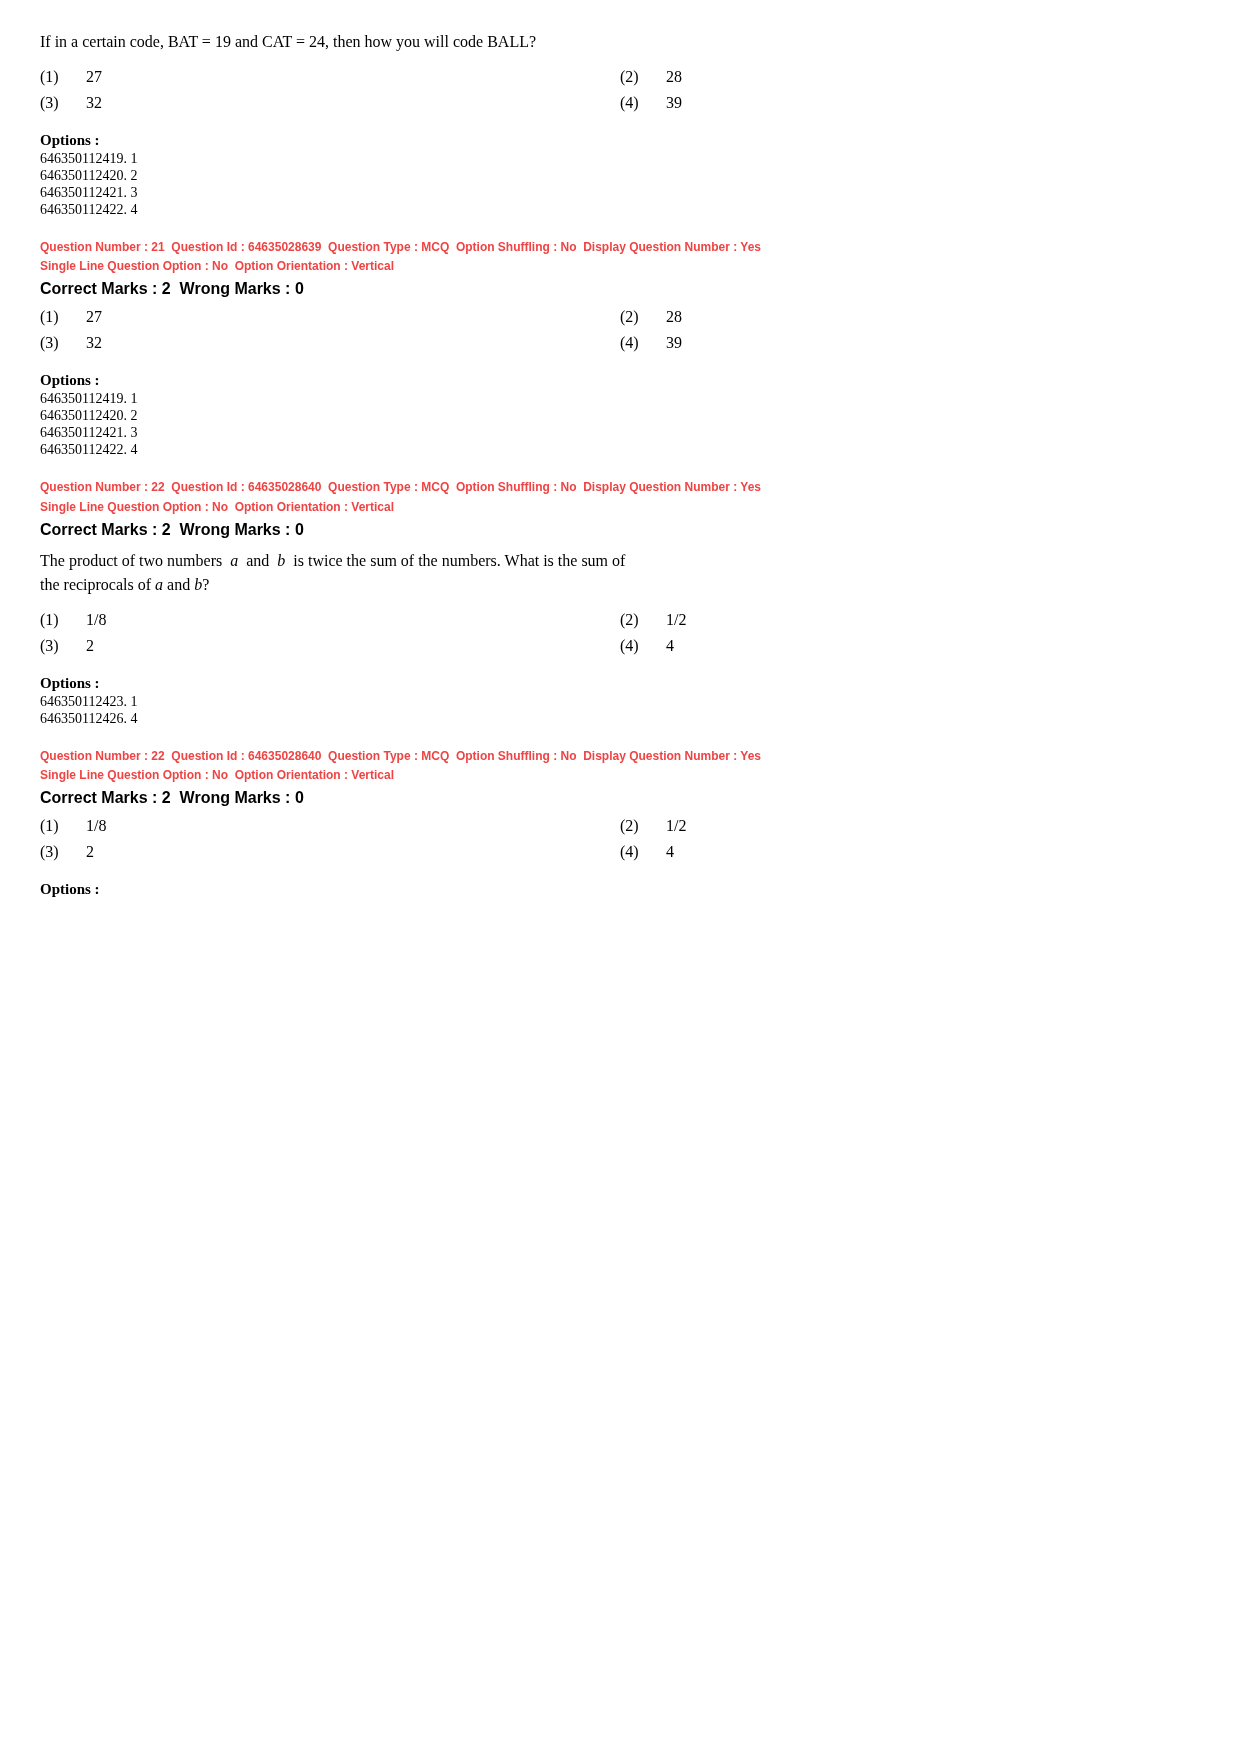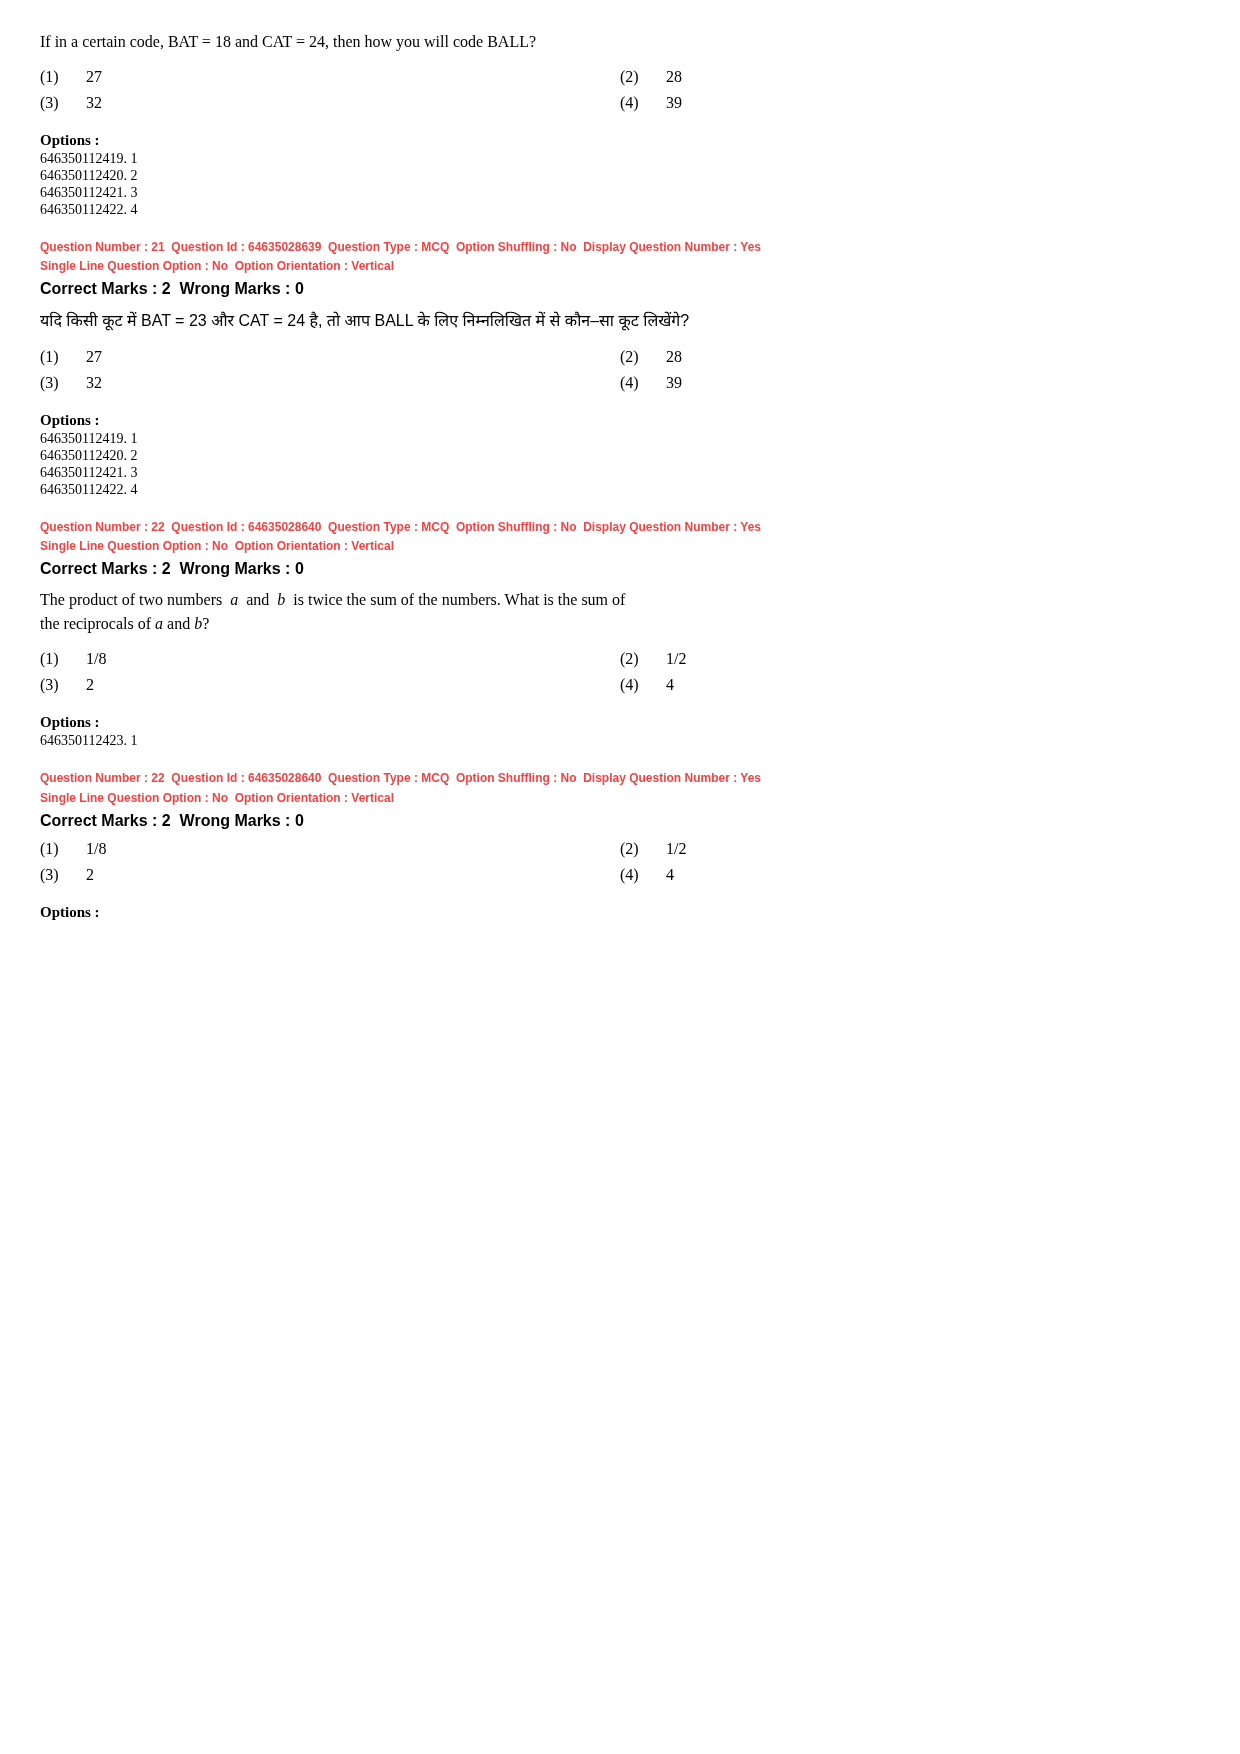--- a/index.html
+++ b/index.html
@@ -71,21 +71,21 @@
       margin-bottom: 14px;
       line-height: 1.6;
       font-family: Arial, 'Mangal', sans-serif;
     }
   </style>
 </head>
 <body>
 
 <div class="question-block">
   <div class="question-text">
-    If in a certain code, BAT = 18 and CAT = 24, then how you will code BALL?
+    If in a certain code, BAT = 19 and CAT = 24, then how you will code BALL?
   </div>
   <div class="options-grid">
     <div class="option-item">
       <span class="option-num">(1)</span>
       <span>27</span>
     </div>
     <div class="option-item">
       <span class="option-num">(2)</span>
       <span>28</span>
     </div>
@@ -107,23 +107,20 @@
   </ul>
 </div>
 
 <div class="meta-block">
   <span class="meta-line"><strong>Question Number : 21&nbsp; Question Id : 64635028639&nbsp; Question Type : MCQ&nbsp; Option Shuffling : No&nbsp; Display Question Number : Yes</strong></span>
   <span class="meta-line"><strong>Single Line Question Option : No&nbsp; Option Orientation : Vertical</strong></span>
 </div>
 <div class="correct-marks"><strong>Correct Marks : 2&nbsp; Wrong Marks : 0</strong></div>
 
 <div class="question-block">
-  <div class="hindi-text">
-    यदि किसी कूट में BAT = 23 और CAT = 24 है, तो आप BALL के लिए निम्नलिखित में से कौन–सा कूट लिखेंगे?
-  </div>
   <div class="options-grid">
     <div class="option-item">
       <span class="option-num">(1)</span>
       <span>27</span>
     </div>
     <div class="option-item">
       <span class="option-num">(2)</span>
       <span>28</span>
     </div>
     <div class="option-item">
@@ -168,20 +165,21 @@
       <span>2</span>
     </div>
     <div class="option-item">
       <span class="option-num">(4)</span>
       <span>4</span>
     </div>
   </div>
   <div class="options-label">Options :</div>
   <ul class="options-list">
     <li>646350112423. 1</li>
+    <li>646350112426. 4</li>
   </ul>
 </div>
 
 <div class="meta-block">
   <span class="meta-line"><strong>Question Number : 22&nbsp; Question Id : 64635028640&nbsp; Question Type : MCQ&nbsp; Option Shuffling : No&nbsp; Display Question Number : Yes</strong></span>
   <span class="meta-line"><strong>Single Line Question Option : No&nbsp; Option Orientation : Vertical</strong></span>
 </div>
 <div class="correct-marks"><strong>Correct Marks : 2&nbsp; Wrong Marks : 0</strong></div>
 
 <div class="question-block">

